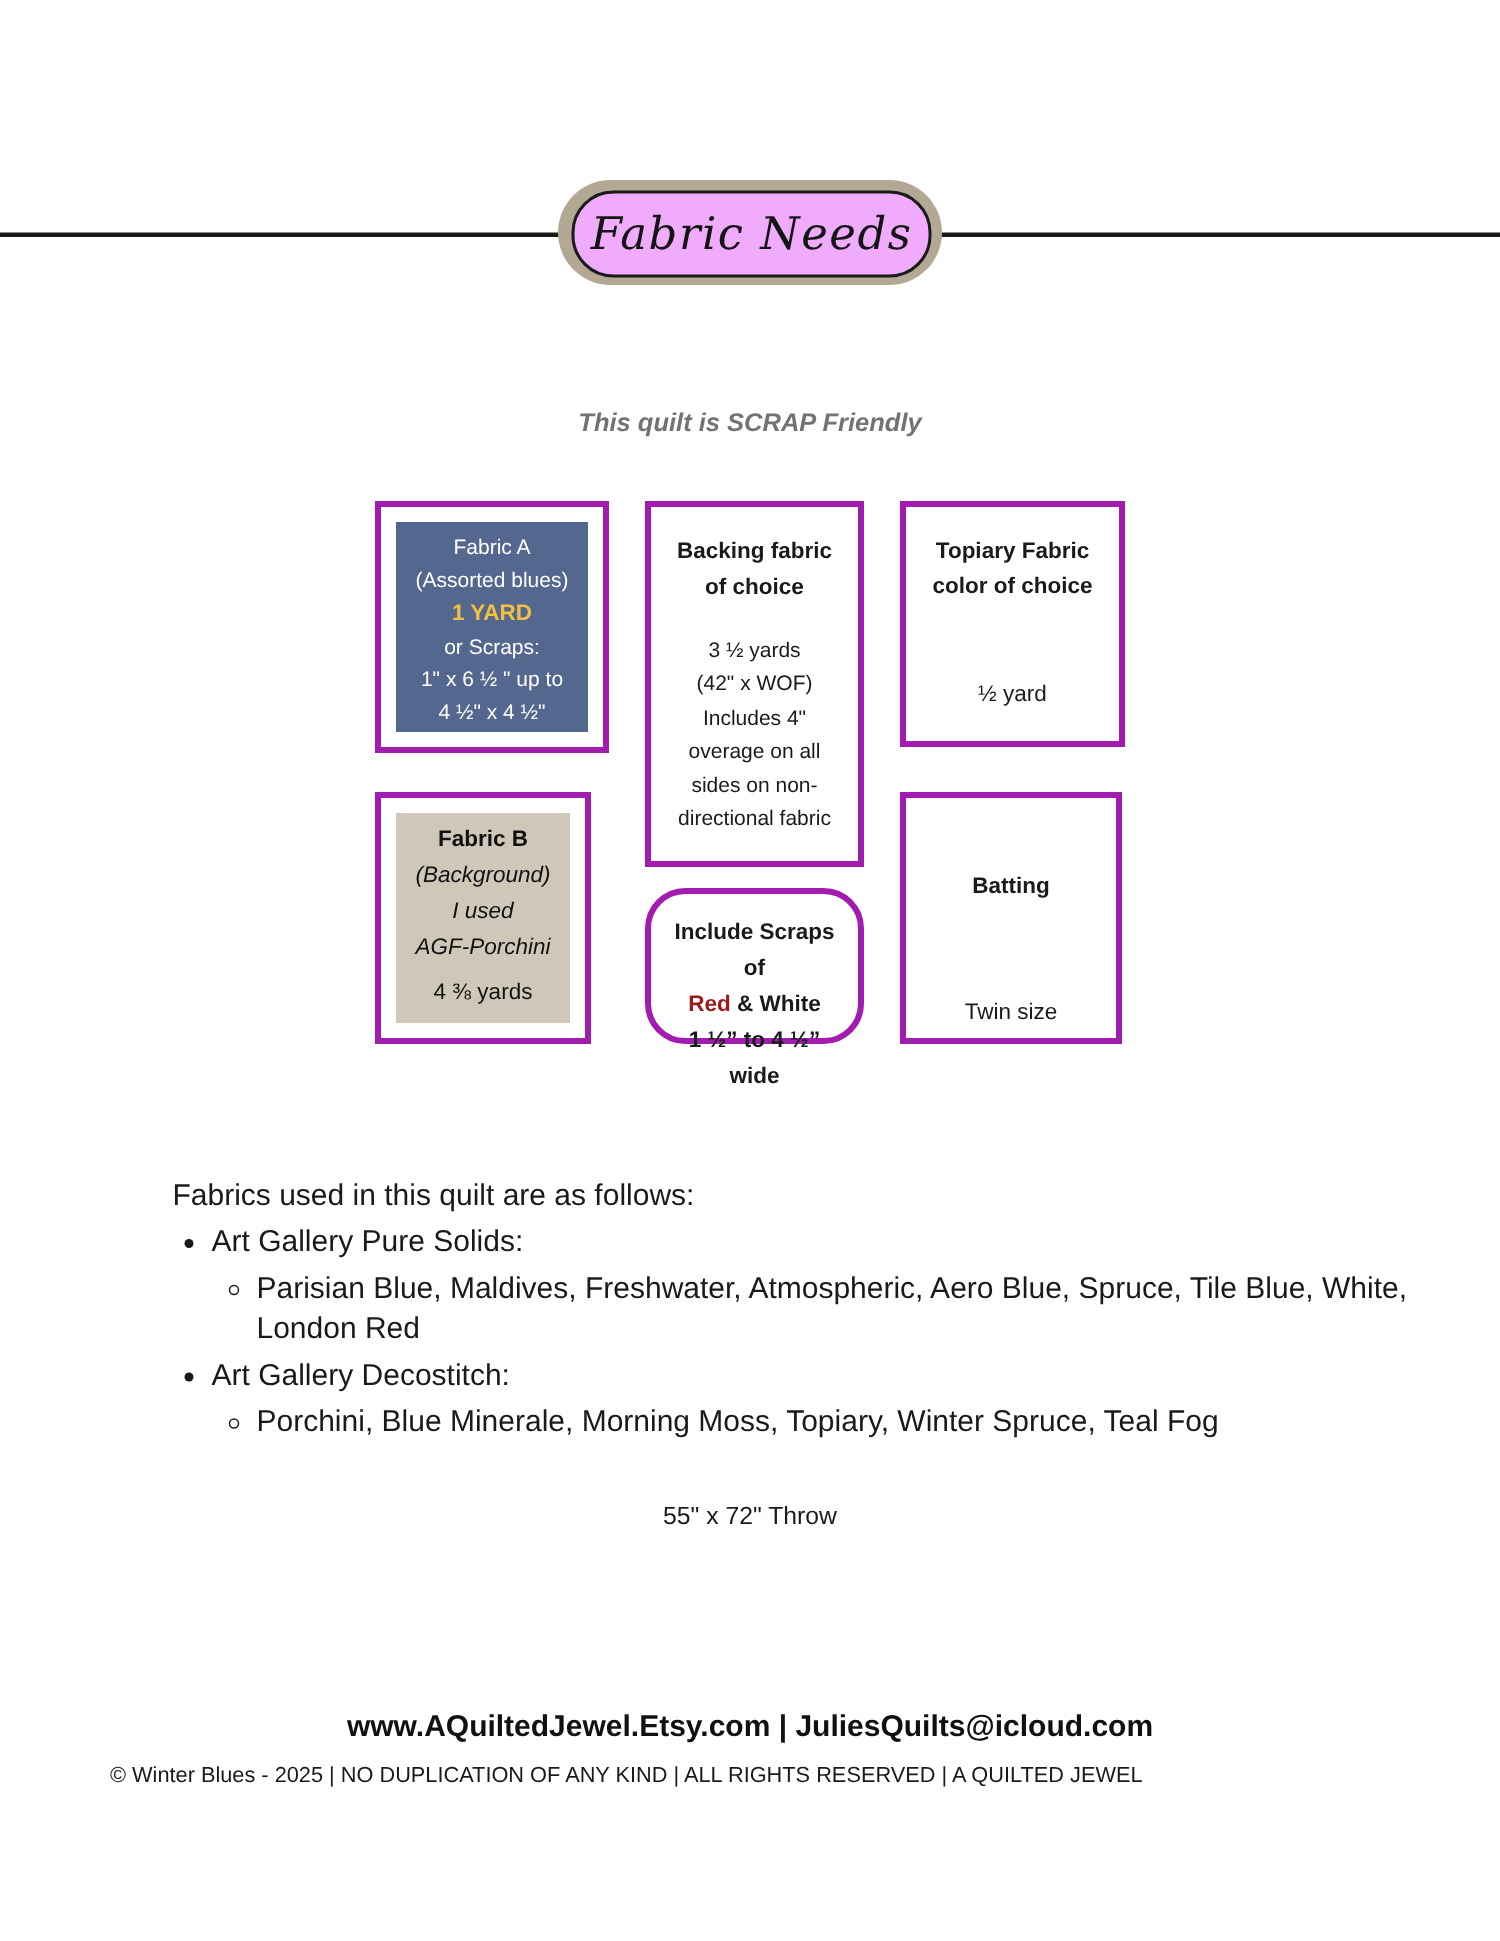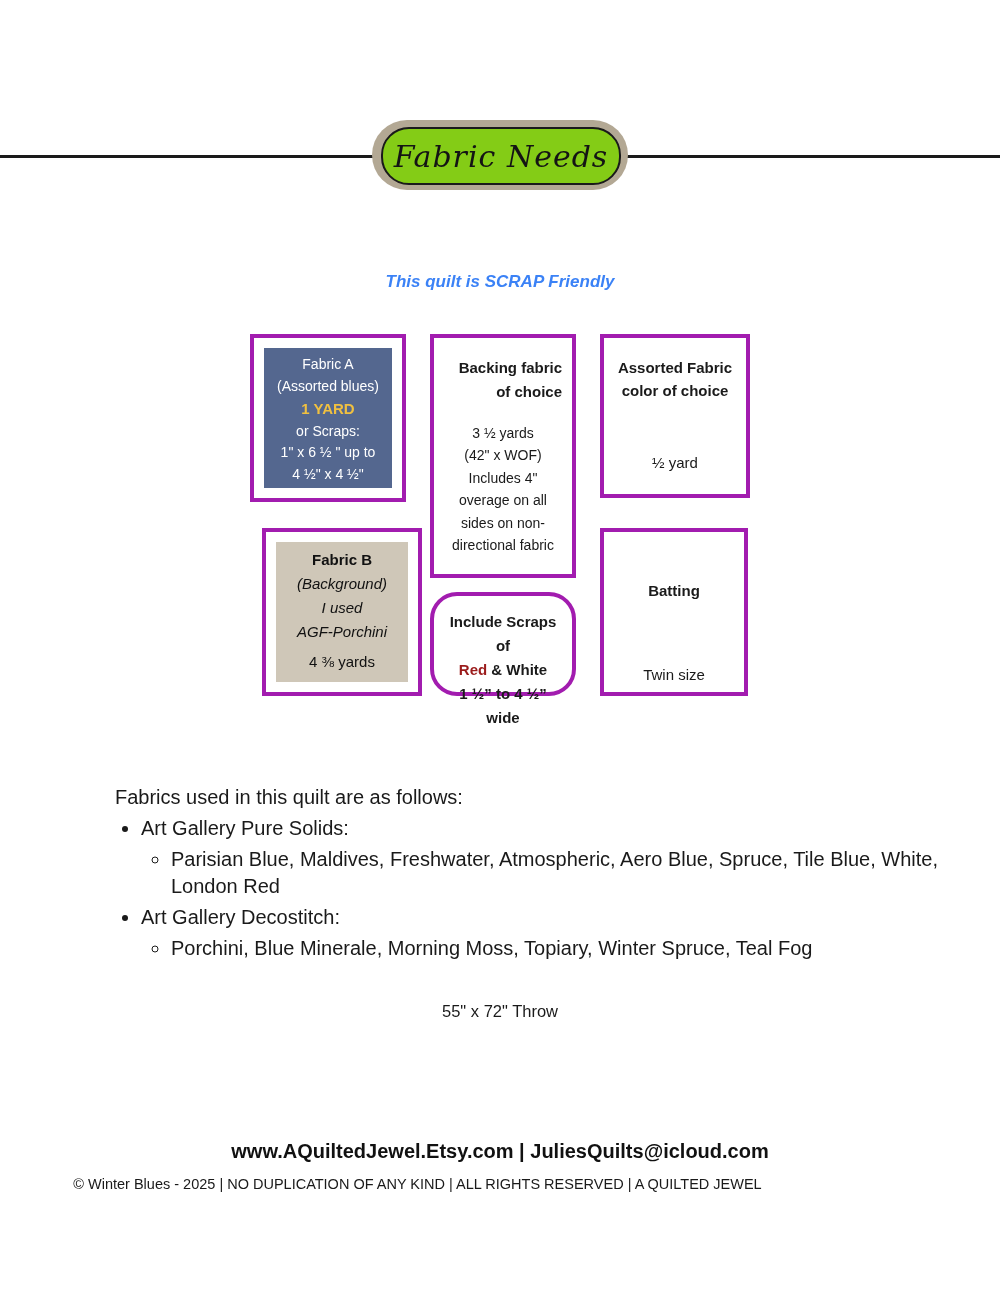--- a/index.html
+++ b/index.html
@@ -42,21 +42,21 @@
     border-radius: 36px;
   }
   .header-pill-inner {
     position: absolute;
     left: 381px;
     top: 7px;
     width: 236px;
     height: 54px;
     border: 2px solid #1a1a1a;
     border-radius: 28px;
-    background: #84cc16;
+    background: #f0abfc;
     display: flex;
     align-items: center;
     justify-content: center;
   }
   .header-title {
     font-family: "DejaVu Serif", serif;
     font-style: italic;
     font-size: 30px;
     letter-spacing: 1px;
     color: #141414;
@@ -66,21 +66,21 @@
   
   .scrap-line {
     position: absolute;
     top: 272px;
     left: 0;
     width: 1000px;
     text-align: center;
     font-weight: bold;
     font-style: italic;
     font-size: 17px;
-    color: #3b82f6;
+    color: #737373;
   }
 
   
   .box {
     position: absolute;
     border: 4px solid #a21caf;
     background: #ffffff;
     box-sizing: border-box;
     text-align: center;
   }
@@ -104,30 +104,30 @@
 
   
   #box-fabric-a { left: 250px; top: 334px; width: 156px; height: 168px; }
   #box-fabric-a .box-inner-fill { background: #54678f; }
   #box-fabric-a .box-content { color: #ffffff; font-size: 14px; padding-top: 16px; line-height: 1.55; }
   #box-fabric-a .yard { color: #f0c040; font-weight: bold; font-size: 15px; }
 
   
   #box-backing { left: 430px; top: 334px; width: 146px; height: 244px; }
   #box-backing .box-content { padding-top: 18px; font-size: 14px; line-height: 1.6; }
-  #box-backing .head { font-weight: bold; font-size: 15px; text-align: right; }
+  #box-backing .head { font-weight: bold; font-size: 15px; }
 
   
   #box-binding { left: 600px; top: 334px; width: 150px; height: 164px; }
   #box-binding .box-content { padding-top: 18px; font-size: 15px; line-height: 1.55; }
   #box-binding .head { font-weight: bold; }
   #box-binding .amount { margin-top: 48px; display: block; }
 
   
-  #box-fabric-b { left: 250px; top: 528px; width: 160px; height: 168px; margin-left: 12px; }
+  #box-fabric-b { left: 250px; top: 528px; width: 144px; height: 168px; }
   #box-fabric-b .box-inner-fill { background: #cfc7b8; }
   #box-fabric-b .box-content { padding-top: 16px; font-size: 15px; line-height: 1.6; color: #111; }
 
   
   #box-scraps { left: 430px; top: 592px; width: 146px; height: 104px; border-radius: 27px; }
   #box-scraps .box-content { padding-top: 14px; font-size: 15px; line-height: 1.6; }
   #box-scraps .red { color: #9b1b1b; font-weight: bold; }
 
   
   #box-batting { left: 600px; top: 528px; width: 148px; height: 168px; }
@@ -224,21 +224,21 @@
     <div>(42" x WOF)</div>
     <div>Includes 4"</div>
     <div>overage on all</div>
     <div>sides on non-</div>
     <div>directional fabric</div>
   </div>
 </div>
 
 <div class="box" id="box-binding">
   <div class="box-content">
-    <div class="head">Assorted Fabric</div>
+    <div class="head">Topiary Fabric</div>
     <div class="head">color of choice</div>
     <span class="amount">½ yard</span>
   </div>
 </div>
 
 <div class="box" id="box-fabric-b">
   <div class="box-inner-fill"></div>
   <div class="box-content">
     <div class="bold">Fabric B</div>
     <div class="italic">(Background)</div>

